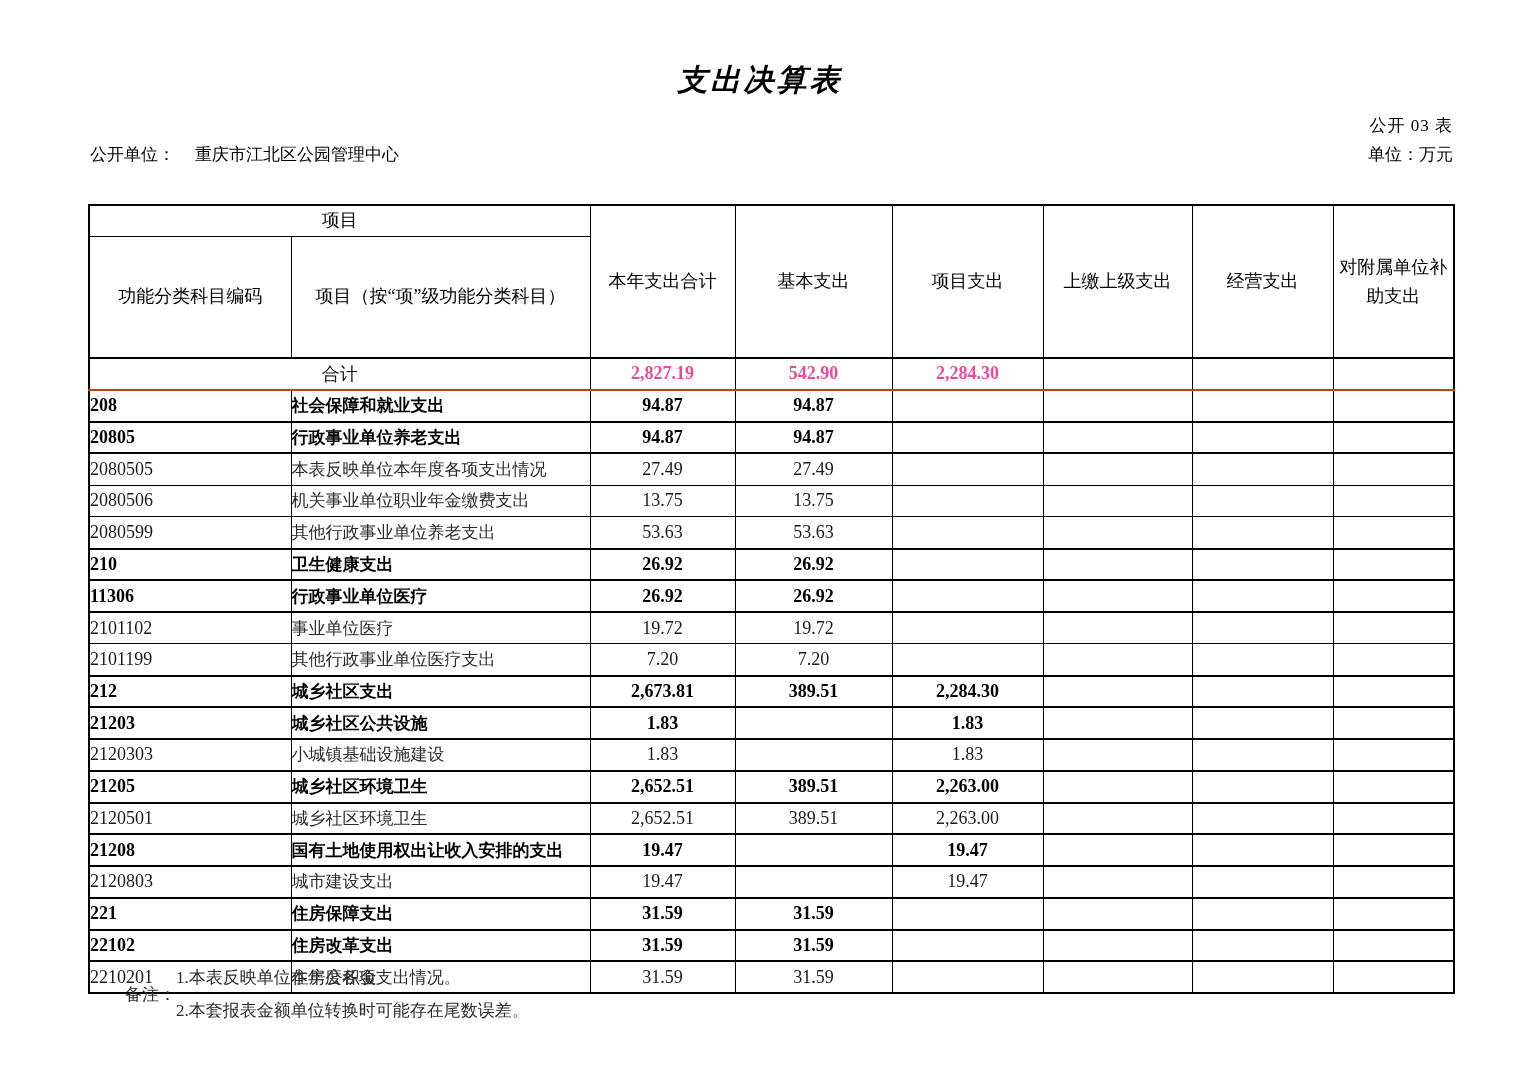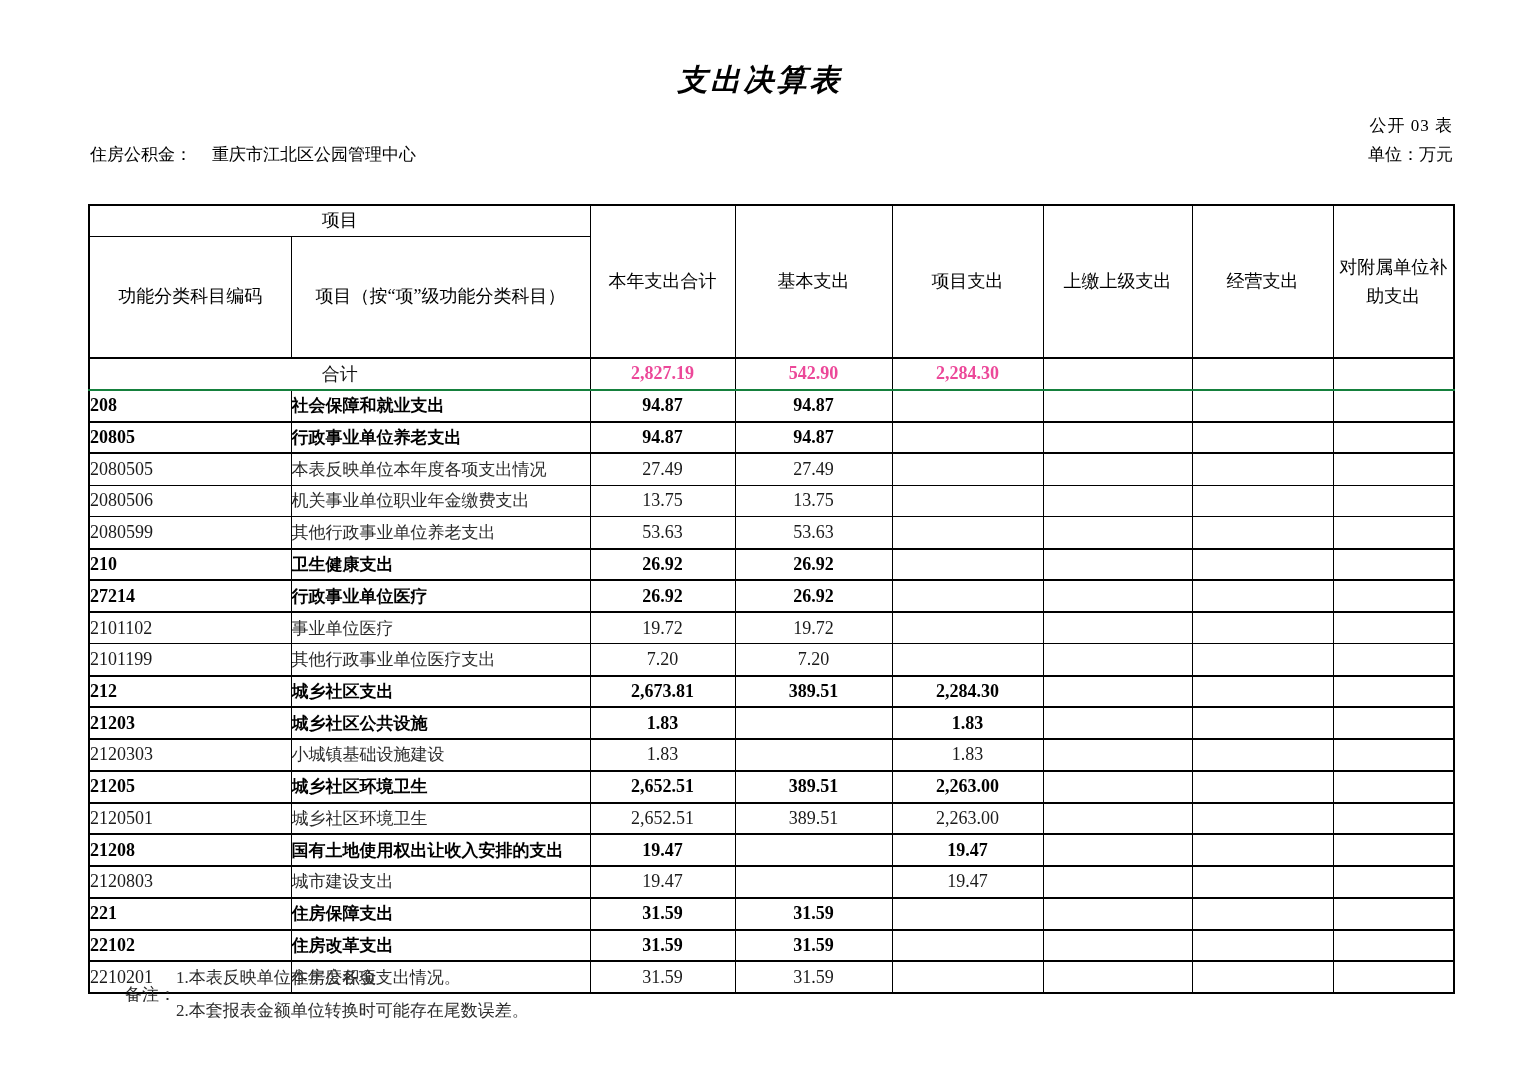--- a/index.html
+++ b/index.html
@@ -61,21 +61,21 @@
     font-size:17px;color:#2b2b2b;
     white-space:nowrap;
   }
   td.num{
     text-align:center;
     font-size:18px;color:#1a1a1a;
   }
   tr.bold td{border-top:2px solid #000;border-bottom:2px solid #000;}
   tr.bold td.code, tr.bold td.num{font-weight:700;color:#000;}
   tr.bold td.item{font-weight:700;color:#000;}
-  tr.total td{border-top:2px solid #000;border-bottom:2px solid #15803d;}
+  tr.total td{border-top:2px solid #000;border-bottom:2px solid #c2410c;}
   tr.total td.num{font-weight:700;color:#ec4899;}
   td.total-label{
     text-align:center;font-size:18px;color:#111;
   }
   .notes{
     position:absolute;top:961px;left:125px;
     font-size:17px;color:#2b2b2b;
     display:flex;align-items:center;
     line-height:33px;
   }
@@ -89,21 +89,21 @@
 </head>
 <body>
 
 <div class="page">
 
   <h1 class="doc-title">支出决算表</h1>
 
   <div class="meta-table-no">公开 03 表</div>
 
   <div class="meta-line">
-    <span><span>住房公积金：</span><span class="org-name">重庆市江北区公园管理中心</span></span>
+    <span><span>公开单位：</span><span class="org-name">重庆市江北区公园管理中心</span></span>
     <span>单位：万元</span>
   </div>
 
   <table class="report">
     <colgroup>
       <col style="width:202px">
         <col style="width:299px">
         <col style="width:145px">
         <col style="width:157px">
       <col style="width:151px">
@@ -190,21 +190,21 @@
     <td class="code">210</td>
     <td class="item">卫生健康支出</td>
     <td class="num">26.92</td>
     <td class="num">26.92</td>
     <td class="num"></td>
     <td class="num"></td>
     <td class="num"></td>
     <td class="num"></td>
   </tr>
         <tr class="bold">
-    <td class="code">27214</td>
+    <td class="code">11306</td>
     <td class="item">行政事业单位医疗</td>
     <td class="num">26.92</td>
     <td class="num">26.92</td>
     <td class="num"></td>
     <td class="num"></td>
     <td class="num"></td>
     <td class="num"></td>
   </tr>
         <tr>
     <td class="code">2101102</td>

